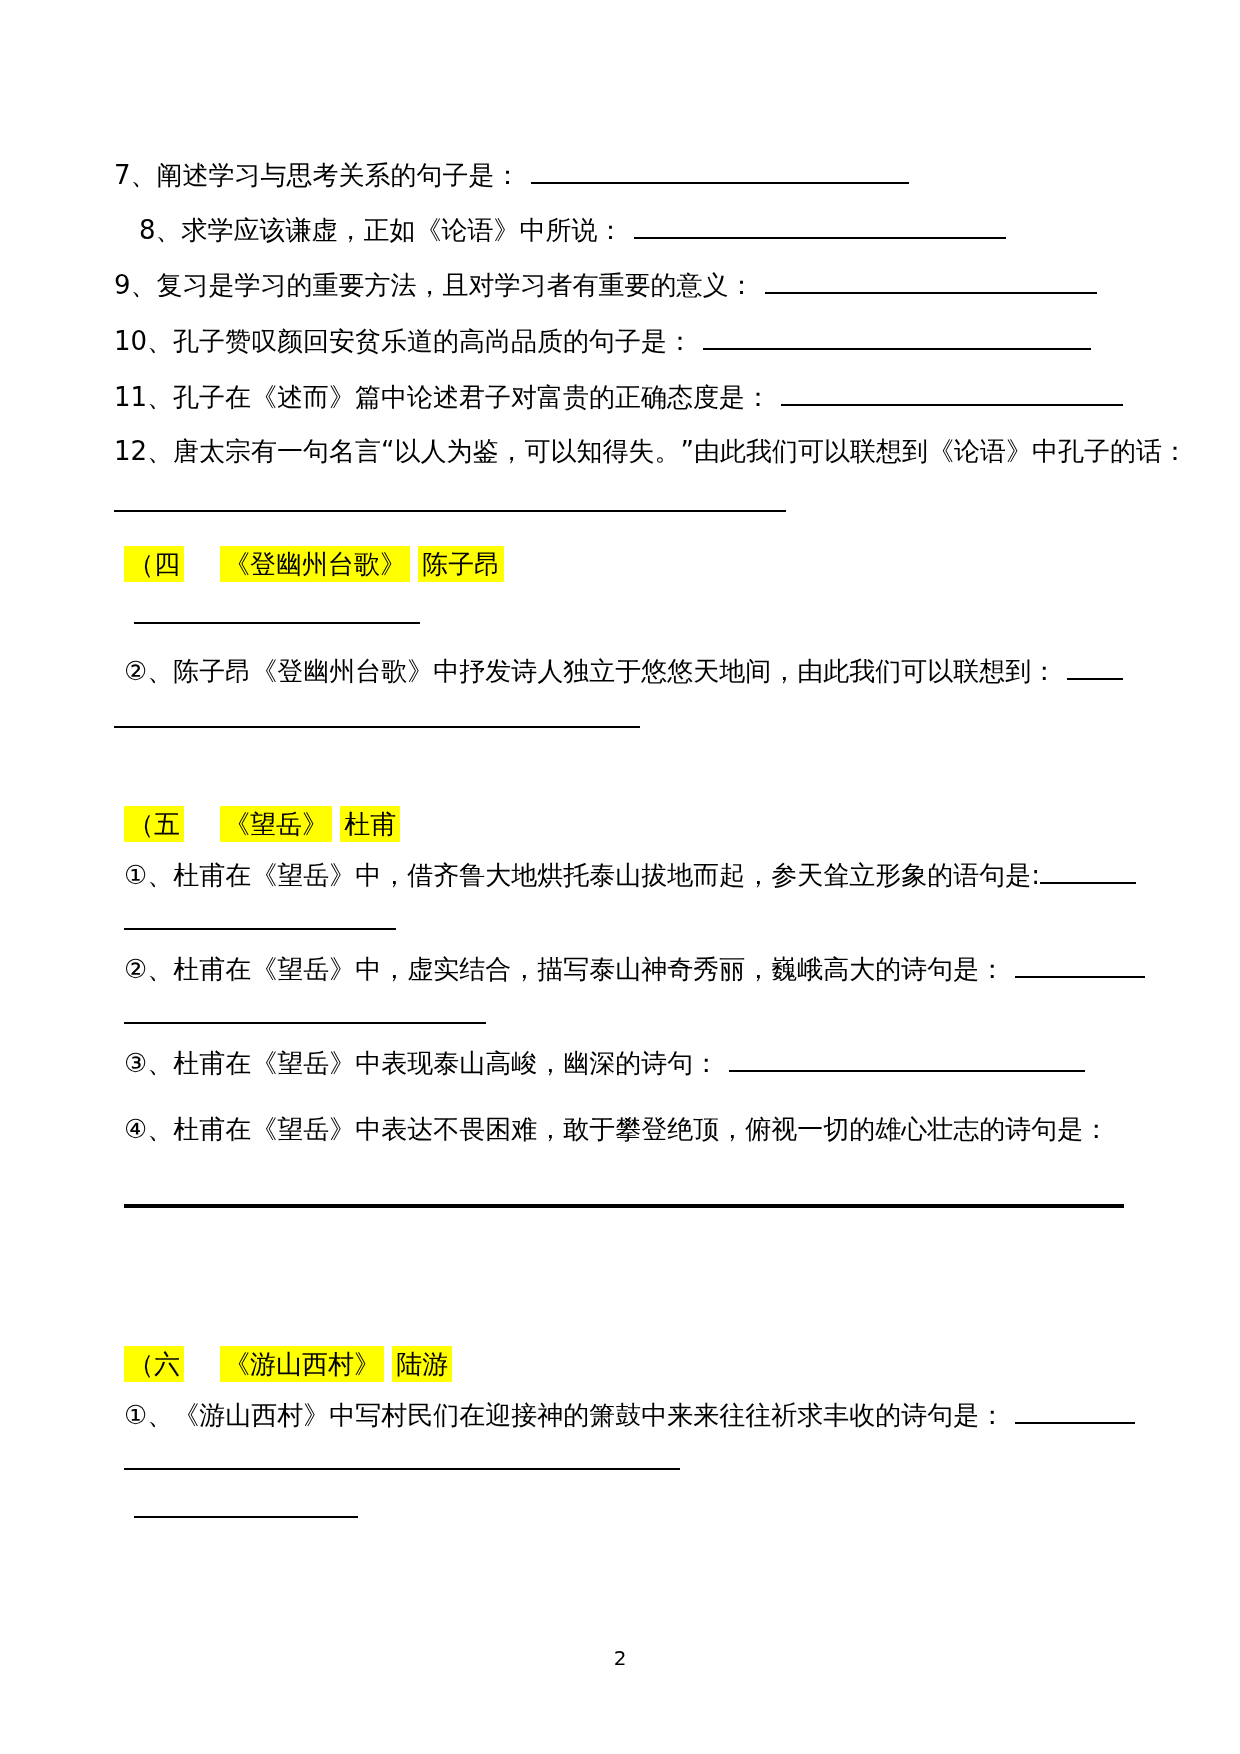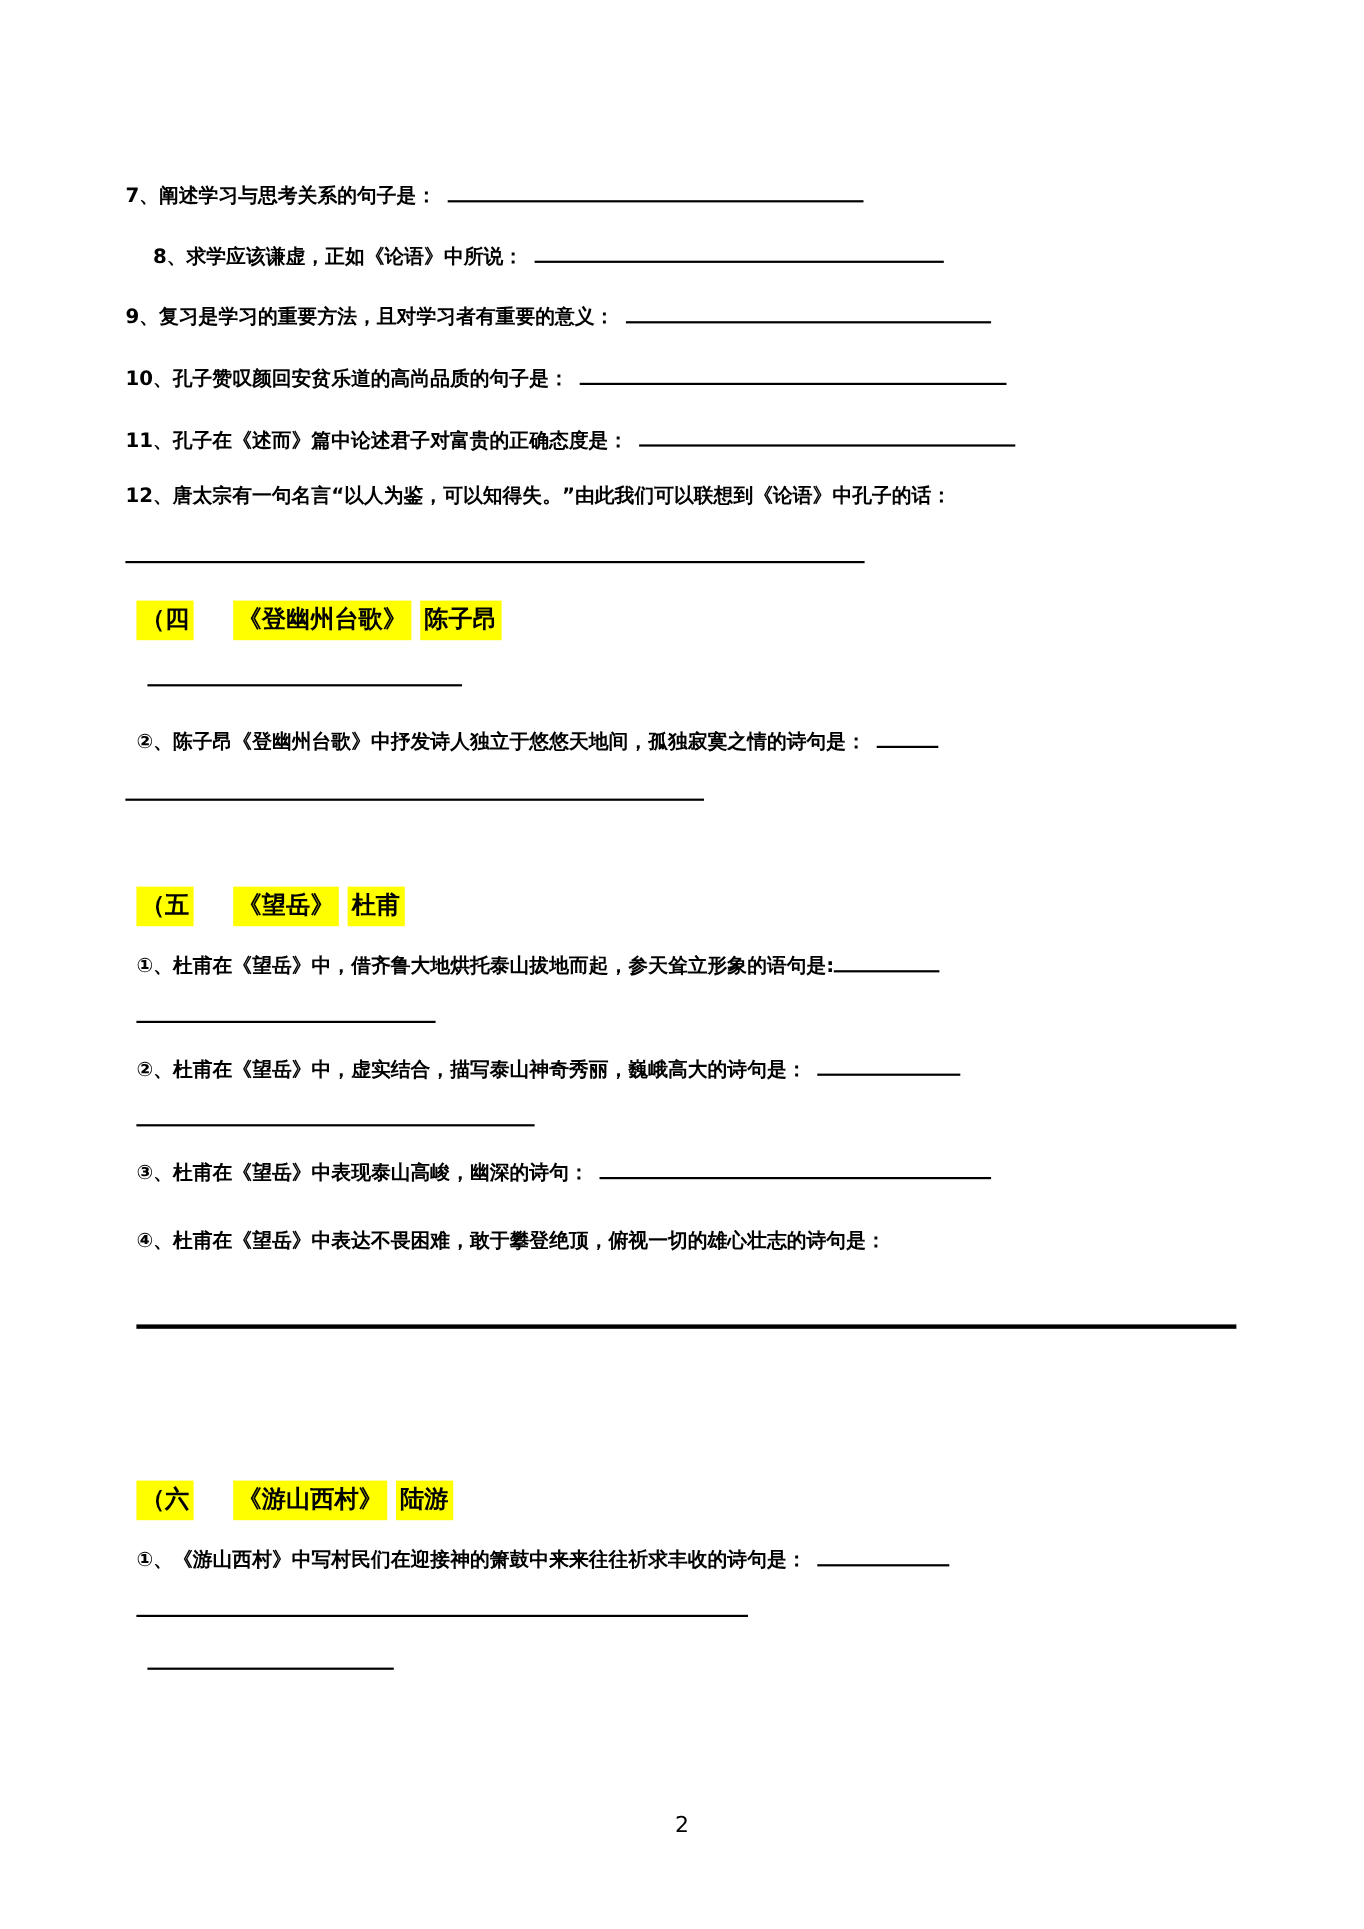--- a/index.html
+++ b/index.html
@@ -11,45 +11,44 @@
       width: 1240px;
       height: 1754px;
       position: relative;
       overflow: hidden;
       font-family: "DejaVu Sans", "Liberation Sans", sans-serif;
       color: #000000;
     }
     .line {
       position: absolute;
       left: 0;
-      font-size: 18px;
+      font-size: 26px;
       line-height: 30px;
       white-space: nowrap;
-      font-weight: bold;
     }
     .blank {
       display: inline-block;
       border-bottom: 2px solid #000;
       height: 24px;
       vertical-align: baseline;
       margin-left: 10px;
     }
     .rule {
       position: absolute;
       border-bottom: 2px solid #000;
       height: 0;
     }
     .rule.thick {
       border-bottom: 4px solid #000;
     }
     .heading {
       position: absolute;
-      font-size: 22px;
+      font-size: 26px;
       line-height: 34px;
-      font-weight: bold;
+      font-weight: normal;
       white-space: nowrap;
     }
     .hl {
       background: #ffff00;
       display: inline-block;
       padding: 0 4px;
       height: 36px;
       line-height: 36px;
     }
     .gap {
@@ -88,21 +87,21 @@
 <div class="rule" style="left:114px; top:510px; width:672px;"></div>
 
 <div class="heading" style="left:124px; top:546px;">
   <span class="hl">（四</span><span class="gap"></span><span class="hl">《登幽州台歌》</span>
   <span class="hl">陈子昂</span>
 </div>
 <div class="line" style="left:124px; top:598px;">
   <span class="blank" style="width:286px;"></span>
 </div>
 <div class="line" style="left:124px; top:654px;">
-  <span>②、陈子昂《登幽州台歌》中抒发诗人独立于悠悠天地间，孤独寂寞之情的诗句是：</span><span class="blank" style="width:56px;"></span>
+  <span>②、陈子昂《登幽州台歌》中抒发诗人独立于悠悠天地间，由此我们可以联想到：</span><span class="blank" style="width:56px;"></span>
 </div>
 <div class="rule" style="left:114px; top:726px; width:526px;"></div>
 
 <div class="heading" style="left:124px; top:806px;">
   <span class="hl">（五</span><span class="gap"></span><span class="hl">《望岳》</span>
   <span class="hl">杜甫</span>
 </div>
 <div class="line" style="left:124px; top:858px;text-align:center;">
   <span>①、杜甫在《望岳》中，借齐鲁大地烘托泰山拔地而起，参天耸立形象的语句是:</span><span class="blank" style="width:96px; margin-left:0;"></span>
 </div>

